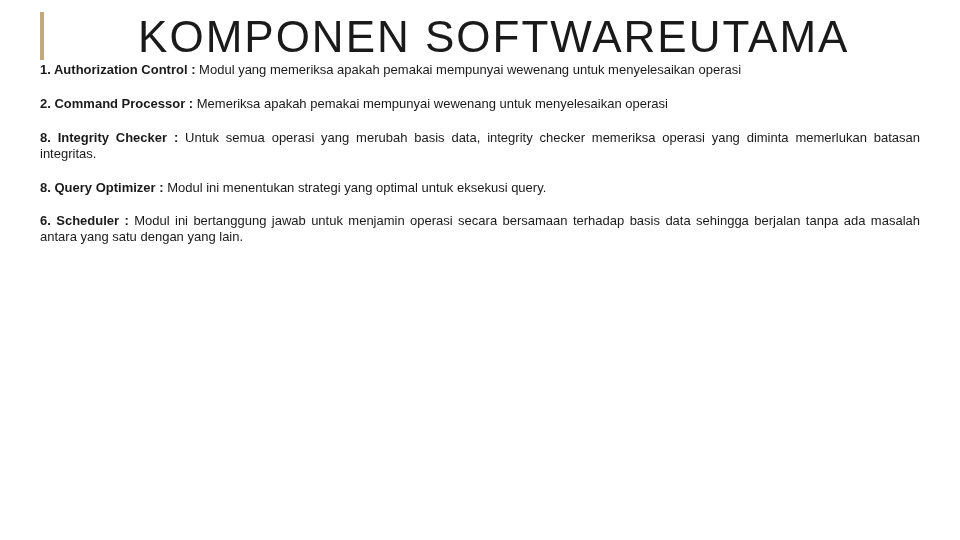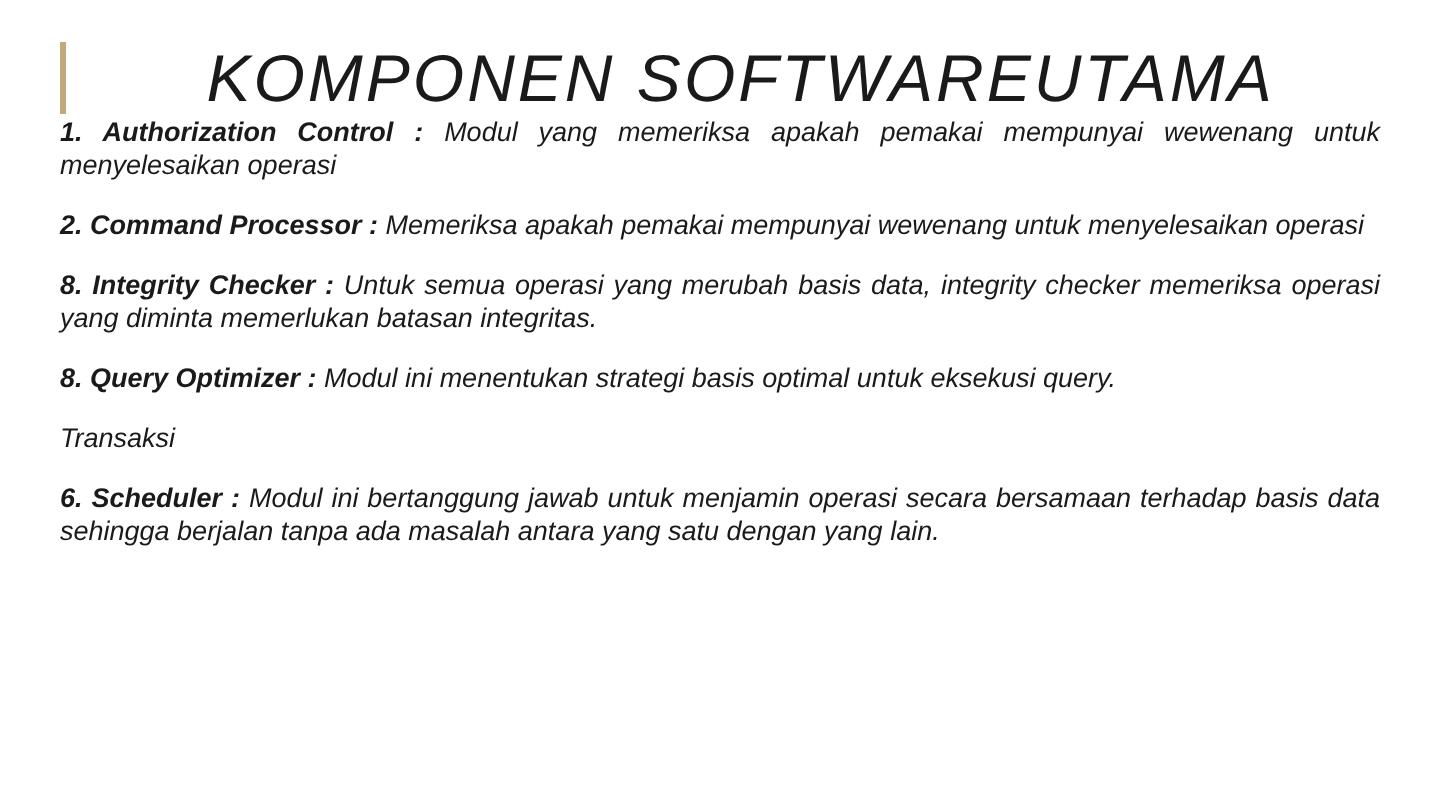--- a/index.html
+++ b/index.html
@@ -1,21 +1,21 @@
 <!DOCTYPE html>
 <html><head>
 <meta charset="utf-8">
 <style>
   * { margin: 0; padding: 0; box-sizing: border-box; }
   html, body { width: 960px; height: 540px; background: #fff; font-family: Arial, Helvetica, sans-serif; color: #1a1a1a; }
-  .page { padding: 28px 40px 0 40px; font-style: italic; }
+  .page { padding: 12px 40px 0 40px; }
   .title-block { display: flex; align-items: stretch; margin-bottom: 0; }
   .title-rule { width: 3.5px; background: #c2a97a; margin-right: 24px; align-self: stretch; }
   .title-text { flex: 1; text-align: center; font-size: 44px; letter-spacing: 2px; font-weight: 400; line-height: 1.05; padding-top: 2px; }
-  .body-text { font-size: 18px; line-height: 1.22; text-align: justify; margin-top: 2px; }
+  .body-text { font-size: 13px; line-height: 1.22; text-align: justify; margin-top: 2px; }
   .para { margin-bottom: 18px; }
   .para .lead { font-weight: 700; }
   .standalone { margin-bottom: 18px; }
 </style>
 </head>
 <body>
 
 <div class="page">
 
   <div class="title-block">
@@ -33,24 +33,23 @@
 
     <div class="para">
       <span class="lead">2. Command Processor :</span><span> Memeriksa apakah pemakai mempunyai wewenang untuk menyelesaikan operasi</span>
     </div>
 
     <div class="para">
       <span class="lead">8. Integrity Checker :</span><span> Untuk semua operasi yang merubah basis data, integrity checker memeriksa  operasi yang diminta memerlukan batasan integritas.</span>
     </div>
 
     <div class="para">
-      <span class="lead">8. Query Optimizer :</span><span> Modul ini menentukan strategi basis optimal untuk eksekusi query.</span>
+      <span class="lead">8. Query Optimizer :</span><span> Modul ini menentukan strategi yang optimal untuk eksekusi query.</span>
     </div>
 
 
-    <div class="standalone">Transaksi</div>
 
     <div class="para">
       <span class="lead">6. Scheduler :</span><span> Modul ini bertanggung jawab untuk menjamin operasi secara bersamaan terhadap basis data sehingga berjalan tanpa ada masalah antara yang satu dengan yang lain.</span>
     </div>
 
   </div>
 </div>
 
 </body></html>

